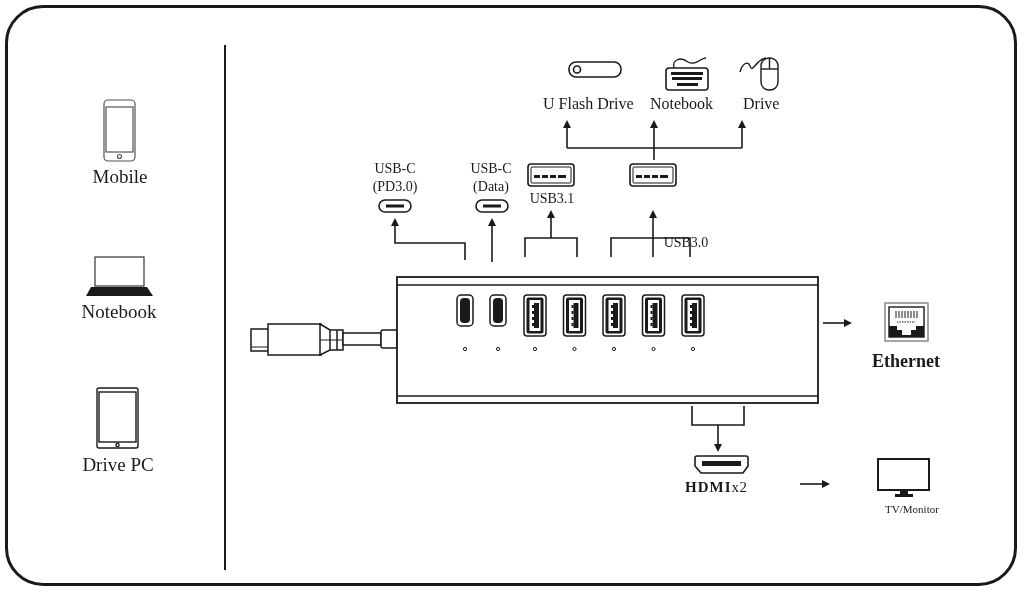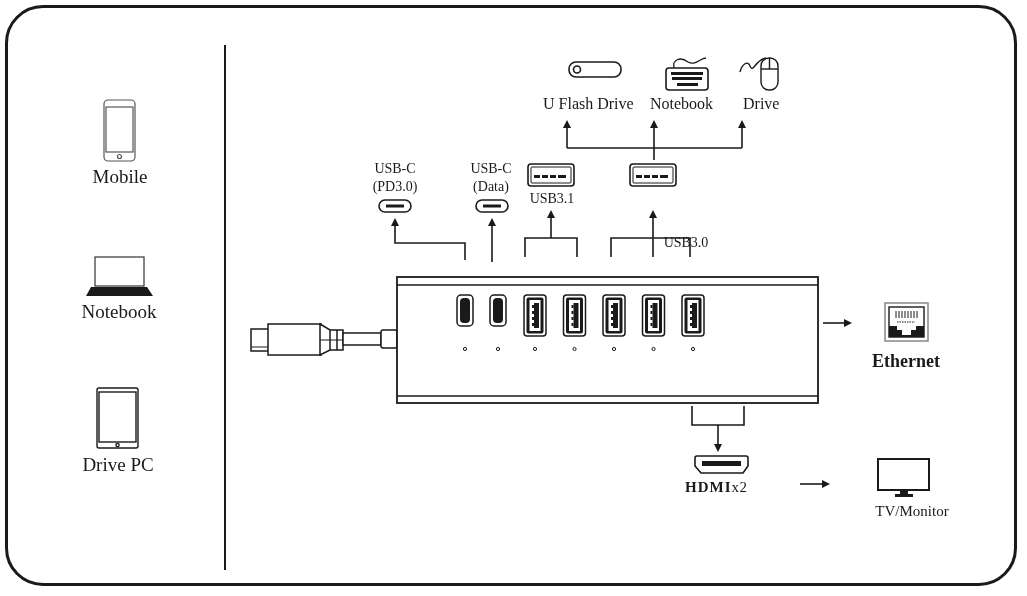--- a/index.html
+++ b/index.html
@@ -6,21 +6,21 @@
   body { width: 1027px; height: 596px; position: relative; overflow: hidden;
          font-family: "DejaVu Sans", sans-serif; color: #1a1a1a; }
   .frame { position: absolute; left: 5px; top: 5px; width: 1012px; height: 581px;
            border: 3px solid #1a1a1a; border-radius: 38px; box-sizing: border-box; }
   .divider { position: absolute; left: 224px; top: 45px; width: 2px; height: 525px; background: #1a1a1a; }
   .lbl { position: absolute; white-space: nowrap; text-align: center; font-family: Liberation Serif, serif; }
   .dev-label { font-size: 19px; transform: translateX(-50%); }
   .acc-label { font-size: 16px; }
   .port-label { font-size: 14px; line-height: 18px; transform: translateX(-50%); }
   .eth-label { font-size: 18px; font-weight: bold; transform: translateX(-50%); }
-  .tv-label { font-size: 15px; transform: translateX(-50%); }
+  .tv-label { font-size: 11px; transform: translateX(-50%); }
   .hdmi-label { font-size: 15px; font-weight: bold; letter-spacing: 0.5px; }
   svg.diagram { position: absolute; left: 0; top: 0; }
 </style>
 </head>
 <body>
 
 <div class="frame"></div>
 <div class="divider"></div>
 
 <svg class="diagram" width="1027" height="596" viewBox="0 0 1027 596">

